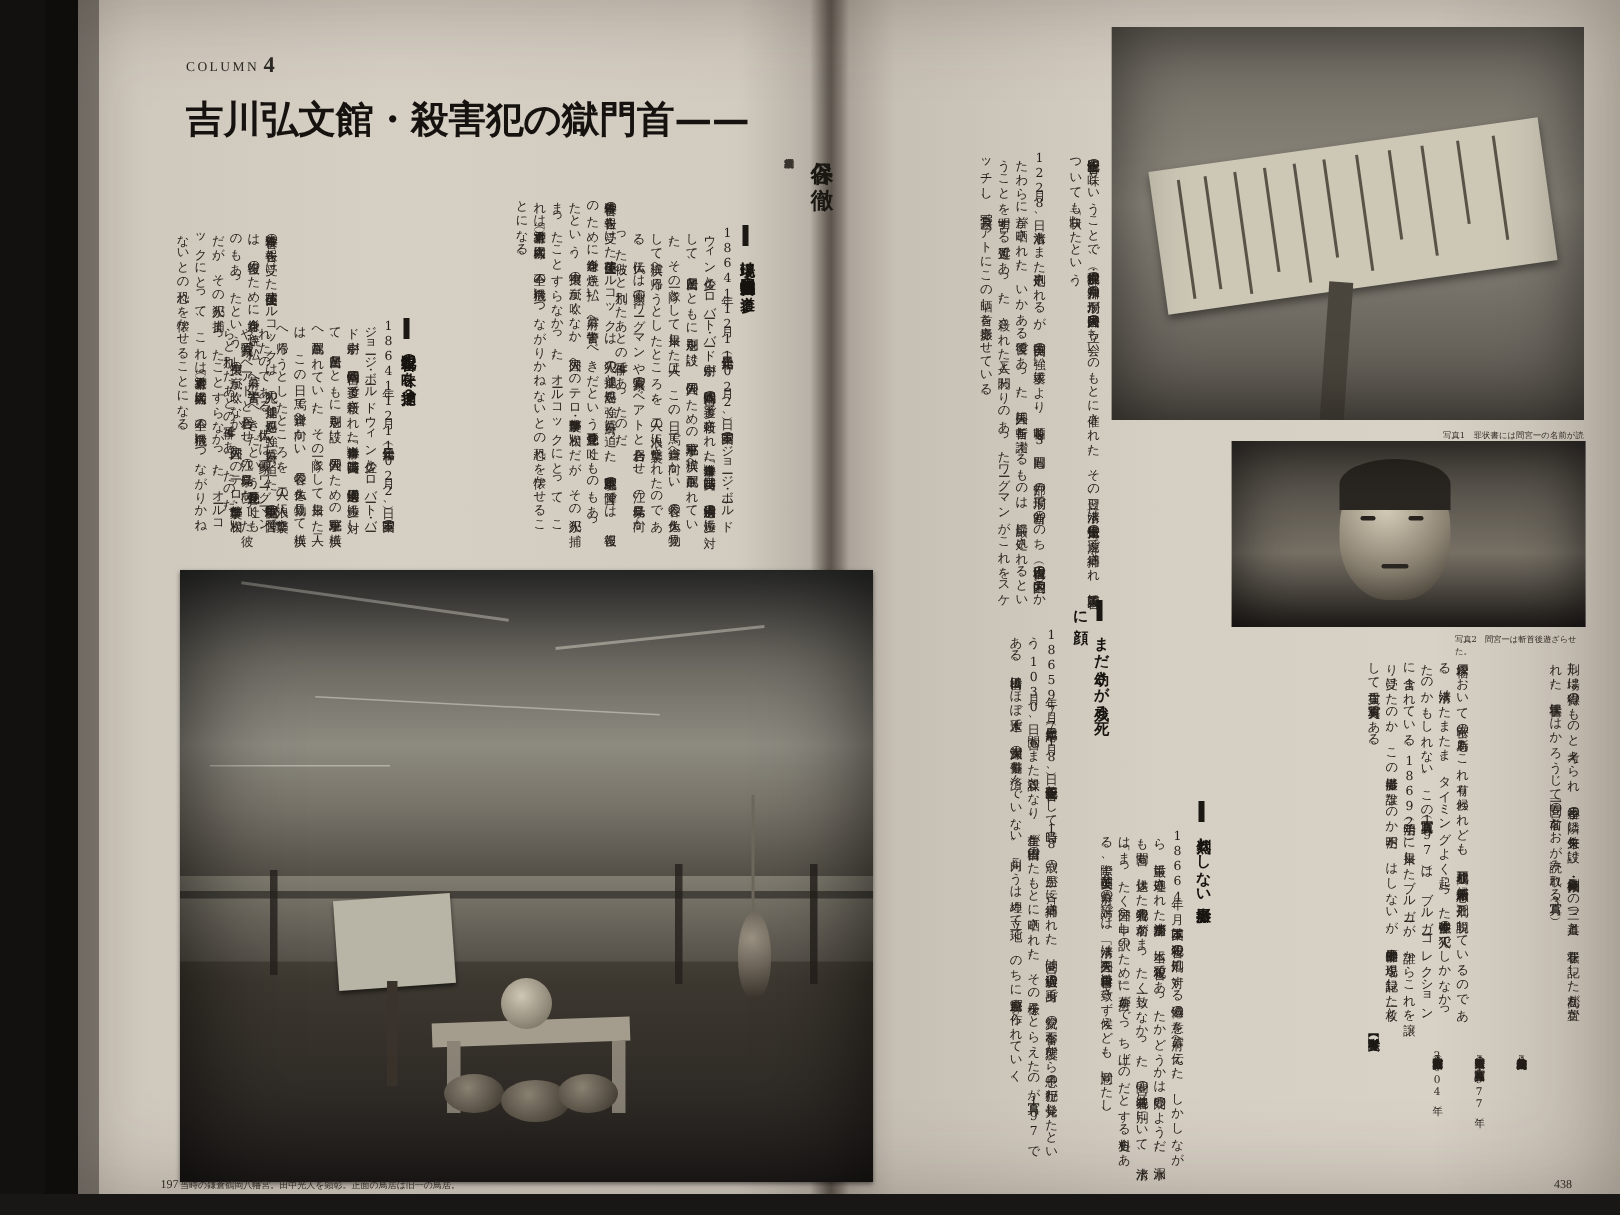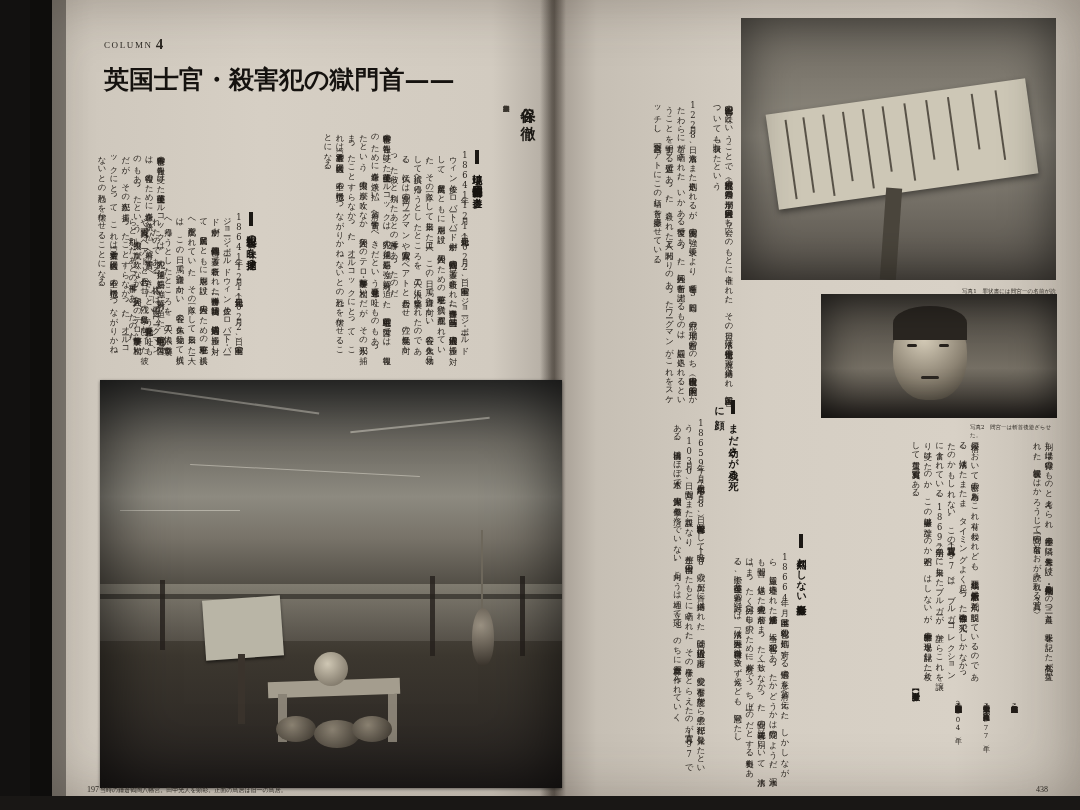--- a/index.html
+++ b/index.html
@@ -9,21 +9,21 @@
   
   .bg-left{position:absolute;left:0;top:0;width:36px;height:810px;background:#121110;}
   .bg-bottom{position:absolute;left:0;bottom:0;width:1080px;height:14px;background:#191715;}
 
   
   .spread{position:absolute;left:30px;top:0;width:1050px;height:800px;
     background:linear-gradient(90deg,#b9b2a7 0%,#cfc8bd 6%,#d6cfc4 22%,#d2cbc0 44%,#b3aca2 49.5%,#a79f95 50.5%,#c6bfb4 54%,#d5cec3 70%,#d8d1c6 88%,#c2bbb0 100%);
     box-shadow:inset 0 0 60px rgba(60,50,40,.35);}
   .gutter{position:absolute;left:540px;top:0;width:26px;height:810px;
     background:linear-gradient(90deg,rgba(30,25,20,0) 0%,rgba(40,33,26,.55) 45%,rgba(40,33,26,.6) 55%,rgba(30,25,20,0) 100%);}
-  .page-left{position:absolute;left:32px;top:0;width:510px;height:788px;}
+  .page-left{position:absolute;left:52px;top:0;width:510px;height:788px;}
   .page-right{position:absolute;left:566px;top:0;width:500px;height:810px;}
 
   
   .binding{position:absolute;left:30px;top:0;width:22px;height:810px;background:#0e0d0c;}
   .binding2{position:absolute;left:52px;top:0;width:14px;height:810px;background:#2a2622;opacity:.5;}
 
   
   .vtext{writing-mode:vertical-rl;text-orientation:upright;font-family:"DejaVu Serif",serif;
     color:#23201c;letter-spacing:.02em;}
 
@@ -115,21 +115,21 @@
   <div class="binding2"></div>
   <div class="gutter"></div>
 
   <div class="page-left">
 
     <div class="colnum">
       <span>COLUMN</span><b>4</b>
     </div>
 
     <div class="title">
-      <div class="l2">英国士官・殺害犯の獄門首——</div>
+      <div class="l2">吉川弘文館・殺害犯の獄門首——</div>
     </div>
 
     <div class="byline">
       <div class="nm">保谷 徹</div>
       <div class="sub">東京大学史料編纂所教授</div>
     </div>
 
     <div class="subhead" style="left:438px;top:150px;height:86px;">
       <span class="bar"></span><span>現場は鎌倉鶴岡八幡宮の参道</span>
     </div>

